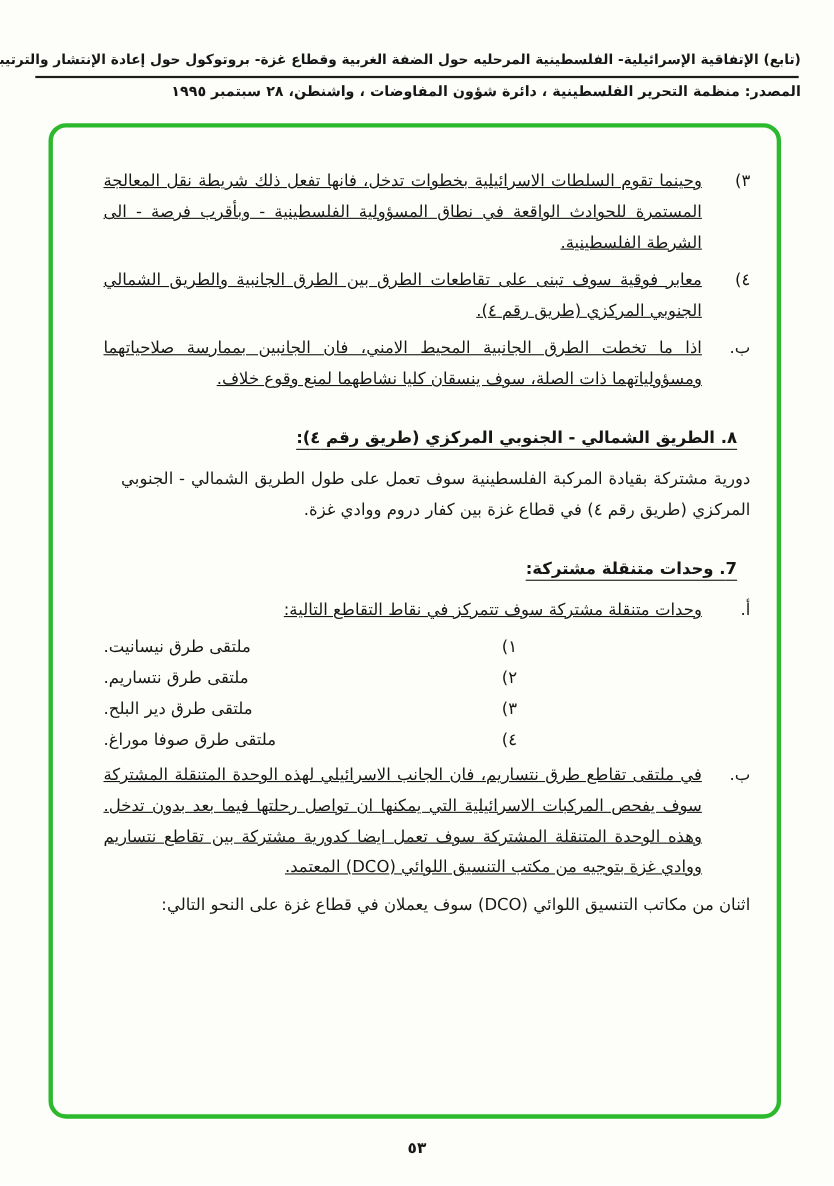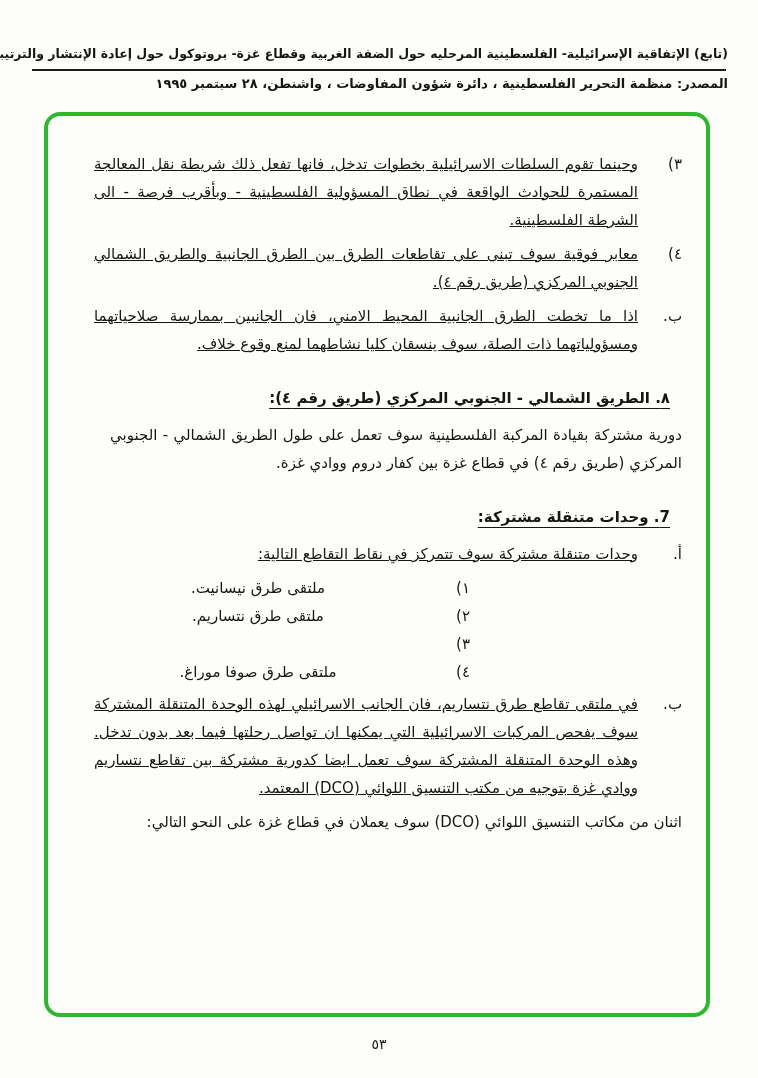--- a/index.html
+++ b/index.html
@@ -68,33 +68,33 @@
     font-weight: bold;
     text-decoration: underline;
     text-underline-offset: 5px;
     margin: 26px 12px 9px 0;
   }
 
   .para { text-align: justify; margin-bottom: 4px; margin-left: 16px; }
 
   .subli { display: flex; padding-right: 212px; }
   .subli .marker { flex: 0 0 48px; }
-  .subli .text { flex: 1; text-align: center; }
+  .subli .text { flex: 1; text-align: left; }
 
   .sublist { margin-bottom: 4px; }
 
   
   .page-num {
     position: absolute;
     bottom: 26px;
     left: 0;
     right: 0;
     text-align: center;
     font-size: 14px;
-    font-weight: normal;
+    font-weight: bold;
     letter-spacing: 2px;
   }
 </style>
 </head>
 <body>
 
 <div class="page">
 
   <header class="doc-header">
     <div class="doc-title">(تابع) الإتفاقية الإسرائيلية- الفلسطينية المرحليه حول الضفة الغربية وقطاع غزة- بروتوكول حول إعادة الإنتشار والترتيبات الامنية</div>
@@ -134,20 +134,21 @@
         <div class="subli">
           <span class="marker">١)</span>
           <span class="text">ملتقى طرق نيسانيت.</span>
         </div>
         <div class="subli">
           <span class="marker">٢)</span>
           <span class="text">ملتقى طرق نتساريم.</span>
         </div>
         <div class="subli">
           <span class="marker">٣)</span>
+          <span class="text">ملتقى طرق دير البلح.</span>
         </div>
         <div class="subli">
           <span class="marker">٤)</span>
           <span class="text">ملتقى طرق صوفا موراغ.</span>
         </div>
       </div>
 
       <div class="li">
         <span class="marker">ب.</span>
         <span class="text">في ملتقى تقاطع طرق نتساريم، فان الجانب الاسرائيلي لهذه الوحدة المتنقلة المشتركة سوف يفحص المركبات الاسرائيلية التي يمكنها ان تواصل رحلتها فيما بعد بدون تدخل. وهذه الوحدة المتنقلة المشتركة سوف تعمل ايضا كدورية مشتركة بين تقاطع نتساريم ووادي غزة بتوجيه من مكتب التنسيق اللوائي (DCO) المعتمد.</span>

